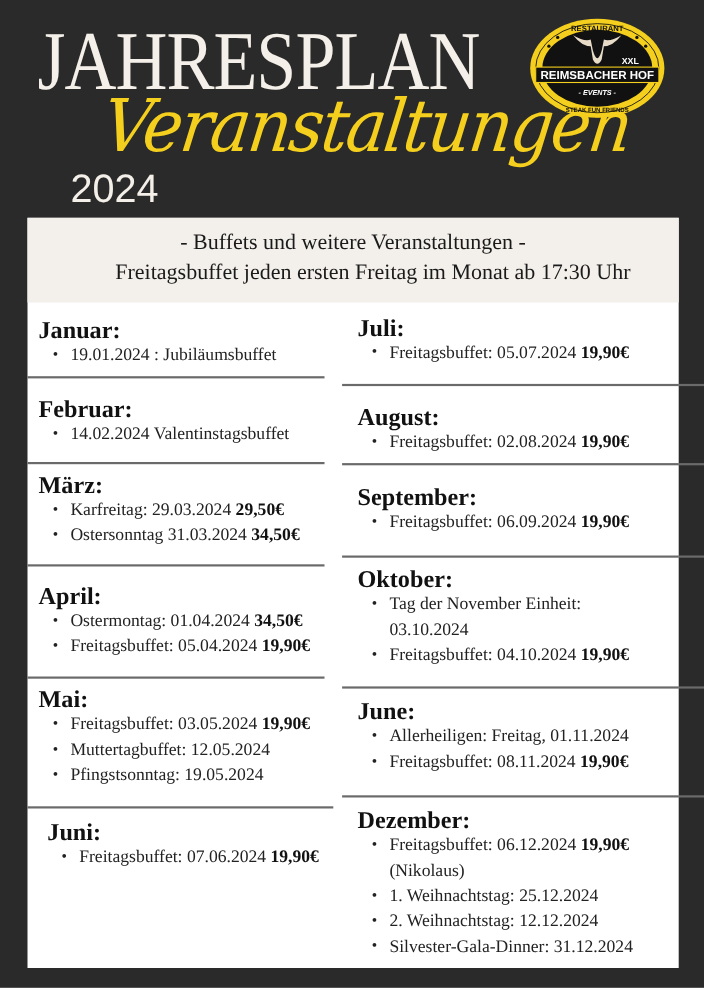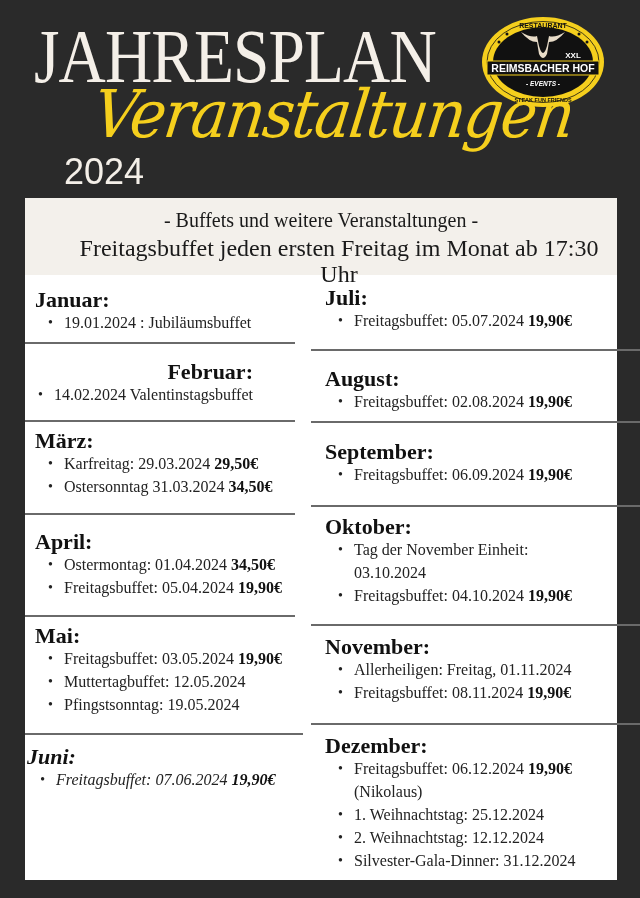--- a/index.html
+++ b/index.html
@@ -28,21 +28,21 @@
     position:absolute; left:481px; top:16px; width:124px; height:92px;
   }
   .panel {
     position:absolute; left:25px; top:198px; width:592px; height:682px; background:#ffffff;
   }
   .band {
     position:absolute; left:0; top:0; width:592px; height:77px; background:#f3f0eb;
     text-align:center;
   }
   .band .l1 { position:absolute; left:0; right:0; top:9px; font-size:20px; line-height:26px; }
-  .band .l2 { position:absolute; left:16px; right:0; top:37px; font-size:24px; line-height:26px;padding-left:20px; }
+  .band .l2 { position:absolute; left:16px; right:0; top:37px; font-size:20px; line-height:26px;padding-left:20px; }
   .section { position:absolute; }
   .section h2 {
     margin:0; font-size:22px; font-weight:bold; line-height:22px; color:#111;
   }
   .section ul { margin:0; padding:0; list-style:none; }
   .section li {
     position:relative; padding-left:29px; font-size:16px; line-height:23px; color:#222;
   }
   .section li .bul {
     position:absolute; left:13px; top:0; font-size:14px;
@@ -83,21 +83,21 @@
   </div>
 
   <div class="section" style="left:10px; top:91px;">
     <h2>Januar:</h2>
     <ul>
         <li><span class="bul">•</span><span>19.01.2024 : Jubiläumsbuffet</span></li>
       </ul>
   </div>
   <div class="divider" style="left:0; top:144px; width:270px;"></div>
 
-  <div class="section" style="left:0; top:163px;text-align:right;">
+  <div class="section" style="left:10px; top:163px;">
     <h2>Februar:</h2>
     <ul>
         <li><span class="bul">•</span><span>14.02.2024 Valentinstagsbuffet</span></li>
       </ul>
   </div>
   <div class="divider" style="left:0; top:222px; width:270px;"></div>
 
   <div class="section" style="left:10px; top:232px;">
     <h2>März:</h2>
     <ul>
@@ -119,21 +119,21 @@
   <div class="section" style="left:10px; top:427px;">
     <h2>Mai:</h2>
     <ul>
       <li><span class="bul">•</span><span>Freitagsbuffet: 03.05.2024 </span><b>19,90€</b></li>
       <li><span class="bul">•</span><span>Muttertagbuffet: 12.05.2024</span></li>
       <li><span class="bul">•</span><span>Pfingstsonntag: 19.05.2024</span></li>
     </ul>
   </div>
   <div class="divider" style="left:0; top:535px; width:278px;"></div>
 
-  <div class="section" style="left:2px; top:548px;font-style:italic;">
+  <div class="section" style="left:18px; top:548px;">
     <h2>Juni:</h2>
     <ul>
       <li><span class="bul">•</span><span>Freitagsbuffet: 07.06.2024 </span><b>19,90€</b></li>
     </ul>
   </div>
 
   <div class="section" style="left:300px; top:89px;">
     <h2>Juli:</h2>
     <ul>
         <li><span class="bul">•</span><span>Freitagsbuffet: 05.07.2024 </span><b>19,90€</b></li>
@@ -160,21 +160,21 @@
   <div class="section" style="left:300px; top:318px;">
     <h2>Oktober:</h2>
     <ul>
       <li><span class="bul">•</span><span>Tag der November Einheit:</span><br><span>03.10.2024</span></li>
       <li><span class="bul">•</span><span>Freitagsbuffet: 04.10.2024 </span><b>19,90€</b></li>
     </ul>
   </div>
   <div class="divider" style="left:286px; top:426px; width:306px;"></div>
 
   <div class="section" style="left:300px; top:438px;">
-    <h2>November:</h2>
+    <h2>June:</h2>
     <ul>
       <li><span class="bul">•</span><span>Allerheiligen: Freitag, 01.11.2024</span></li>
       <li><span class="bul">•</span><span>Freitagsbuffet: 08.11.2024 </span><b>19,90€</b></li>
     </ul>
   </div>
   <div class="divider" style="left:286px; top:525px; width:306px;"></div>
 
   <div class="section" style="left:300px; top:537px;">
     <h2>Dezember:</h2>
     <ul>

